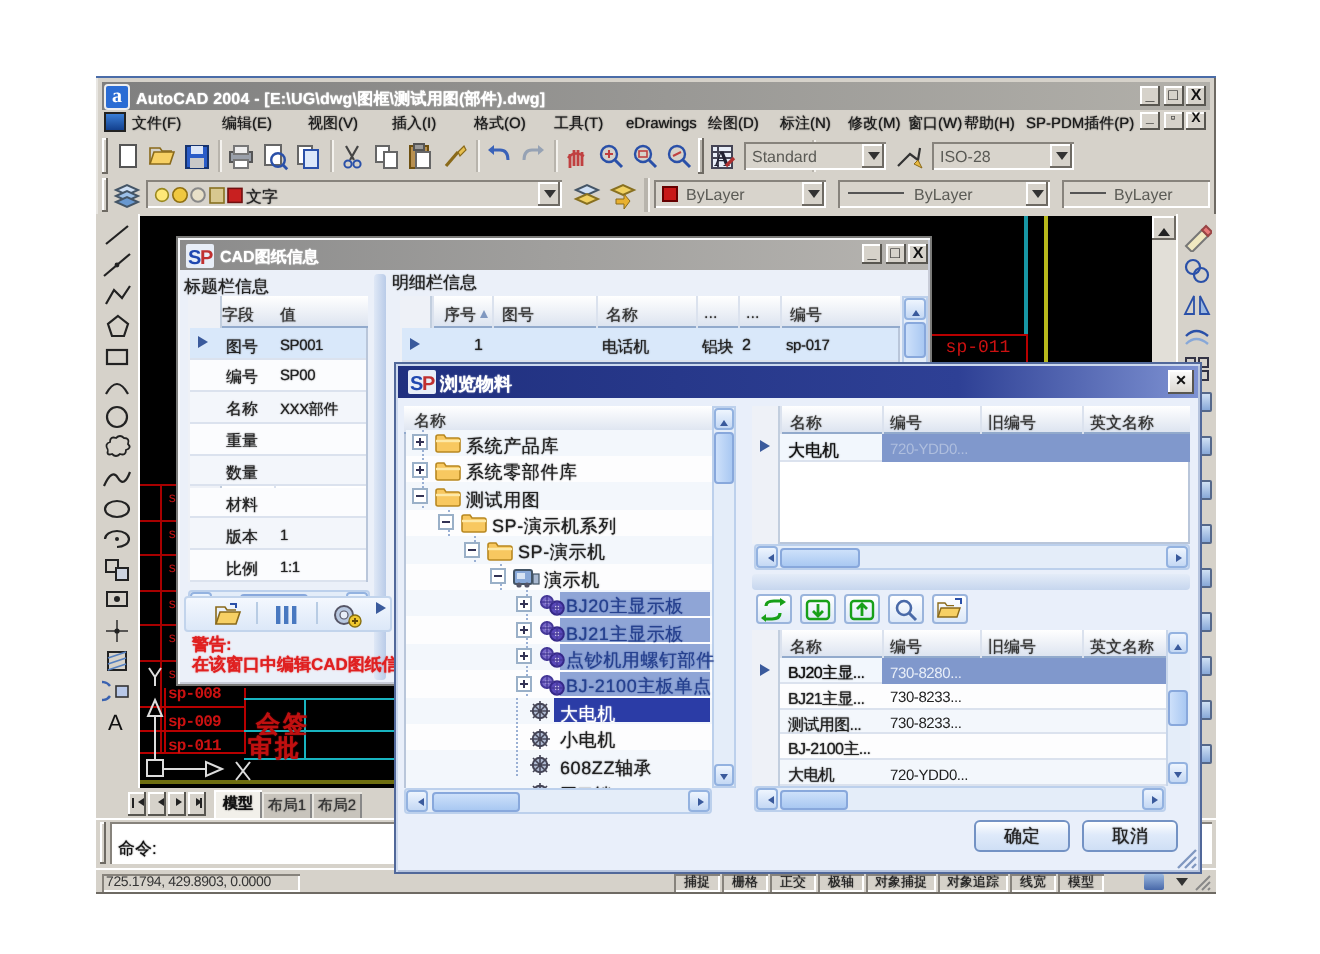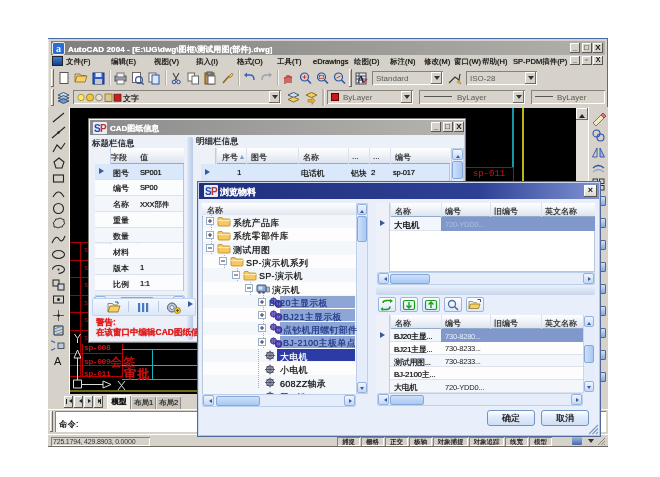--- a/index.html
+++ b/index.html
@@ -315,21 +315,21 @@
 <div class="ab" style="left:151.5px;top:348.5px;width:1.2px;height:31px;background:#18b4c0;"></div>
 <div class="ab" style="left:70px;top:353.2px;width:52px;height:1.2px;background:#b80000;"></div>
 <div class="ab" style="left:70px;top:365px;width:52px;height:1.2px;background:#b80000;"></div>
 <div class="ab" style="left:70px;top:376.3px;width:52px;height:1.2px;background:#b80000;"></div>
 <div class="ab" style="left:121.5px;top:348.5px;width:76px;height:1.2px;background:#18b4c0;"></div>
 <div class="ab" style="left:121.5px;top:364.5px;width:76px;height:1.2px;background:#18b4c0;"></div>
 <div class="ab" style="left:121.5px;top:379.3px;width:76px;height:1.2px;background:#18b4c0;"></div>
 <div class="ab" style="left:84px;top:343px;color:#cc1111;font-size:8px;font-family:'Liberation Mono',monospace;font-weight:bold;letter-spacing:-0.4px">sp-008</div>
 <div class="ab" style="left:84px;top:357px;color:#cc1111;font-size:8px;font-family:'Liberation Mono',monospace;font-weight:bold;letter-spacing:-0.4px">sp-009</div>
 <div class="ab" style="left:84px;top:369.3px;color:#cc1111;font-size:8px;font-family:'Liberation Mono',monospace;font-weight:bold;letter-spacing:-0.4px">sp-011</div>
-<div class="ab cjk" style="left:110px;top:353.5px;color:#c01010;font-size:12px;font-weight:normal;letter-spacing:1.5px">会签</div>
+<div class="ab cjk" style="left:128px;top:353.5px;color:#c01010;font-size:12px;font-weight:bold;letter-spacing:1.5px">会签</div>
 <div class="ab cjk" style="left:124px;top:366px;color:#c01010;font-size:12px;font-weight:bold;letter-spacing:1.5px">审批</div>
 <div class="ab" style="left:70px;top:390.2px;width:506px;height:1.5px;background:#6e6e10;"></div>
 <svg class="ab" style="left:70px;top:331px" width="62" height="62" viewBox="0 0 62 62">
 <g stroke="#dcdcdc" stroke-width="1" fill="none">
 <path d="M3.5 49 L11.5 49 L11.5 57 L3.5 57 Z"></path>
 <line x1="7.5" y1="49" x2="7.5" y2="27"></line>
 <path d="M7.5 19 L11 27 L4 27 Z"></path>
 <path d="M4.5 3 L7.5 7.5 L10.5 3 M7.5 7.5 L7.5 12"></path>
 <line x1="11.5" y1="53.5" x2="33" y2="53.5"></line>
 <path d="M41 53.5 L33 50 L33 57 Z"></path>
@@ -595,21 +595,21 @@
     <line x1="4" y1="2" x2="4" y2="6" stroke="#335" stroke-width="1"></line>
   </svg>
 <div class="ab" style="left:280px;top:295.5px;width:75px;height:12.4px;background:#8fa5d6;"></div>
 <svg class="ab" style="left:269px;top:295.5px" width="14" height="13" viewBox="0 0 14 13">
     <circle cx="4.5" cy="5" r="3" fill="#7868c8" stroke="#453898"></circle>
     <circle cx="4.5" cy="5" r="1" fill="#d8d0f0"></circle>
     <circle cx="9.5" cy="8" r="3.4" fill="#5848b8" stroke="#352888"></circle>
     <circle cx="9.5" cy="8" r="1.2" fill="#d8d0f0"></circle>
     <path d="M1 5 L8 5 M4.5 1.5 L4.5 8.5 M6.5 8 L12.5 8 M9.5 4.5 L9.5 11.5" stroke="#453898" stroke-width=".7"></path>
   </svg>
-<div class="ab cjk" style="left:269px;top:297.2px;font-size:9px;color:#26418f;white-space:nowrap;letter-spacing:0.3px">BJ20主显示板</div>
+<div class="ab cjk" style="left:283px;top:297.2px;font-size:9px;color:#26418f;white-space:nowrap;letter-spacing:0.3px">BJ20主显示板</div>
 <svg class="ab" style="left:258px;top:311.0px" width="8" height="8" viewBox="0 0 8 8">
     <rect x="0.5" y="0.5" width="7" height="7" fill="#fff" stroke="#9ab0c8"></rect>
     <line x1="2" y1="4" x2="6" y2="4" stroke="#335" stroke-width="1"></line>
     <line x1="4" y1="2" x2="4" y2="6" stroke="#335" stroke-width="1"></line>
   </svg>
 <div class="ab" style="left:280px;top:308.9px;width:75px;height:12.4px;background:#8fa5d6;"></div>
 <svg class="ab" style="left:269px;top:308.9px" width="14" height="13" viewBox="0 0 14 13">
     <circle cx="4.5" cy="5" r="3" fill="#7868c8" stroke="#453898"></circle>
     <circle cx="4.5" cy="5" r="1" fill="#d8d0f0"></circle>
     <circle cx="9.5" cy="8" r="3.4" fill="#5848b8" stroke="#352888"></circle>

